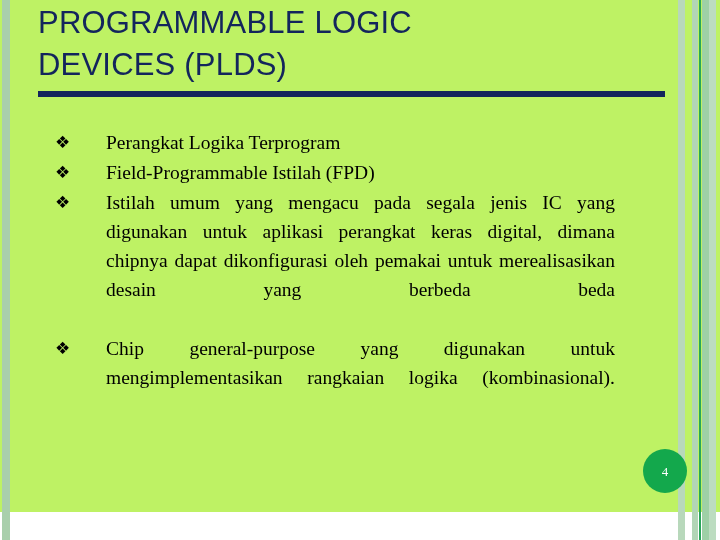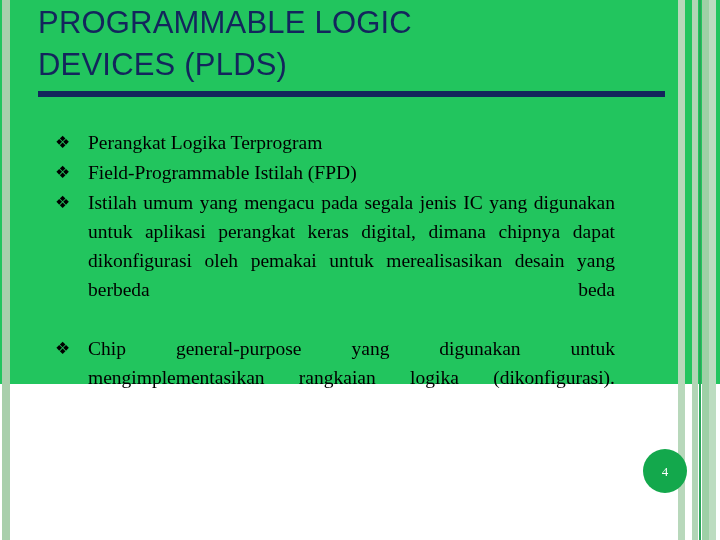--- a/index.html
+++ b/index.html
@@ -10,22 +10,22 @@
   body {
     width: 720px;
     height: 540px;
     overflow: hidden;
     font-family: "Liberation Serif", serif;
   }
 
   #slide {
     position: relative;
     width: 720px;
-    height: 384px;
-    background: #22c55e;
+    height: 512px;
+    background: #bef264;
   }
 
   
   .band {
     position: absolute;
     top: 0;
     height: 540px;
   }
   .band-left-main  { left: 2px;   width: 8px;  background: #a9cfac; }
 
@@ -90,20 +90,21 @@
     left: 0;
     top: 0;
     width: 24px;
     font-family: "DejaVu Sans", sans-serif;
     font-size: 17px;
     line-height: 29px;
     color: #000000;
   }
   .bullet-text {
     display: block;
+    margin-left: 18px;
   }
 
   
   #page-badge {
     position: absolute;
     left: 643px;
     top: 449px;
     width: 44px;
     height: 44px;
     border-radius: 50%;
@@ -154,21 +155,21 @@
       <span class="bullet-text">Field-Programmable Istilah (FPD)</span>
     </div>
 
     <div class="bullet-row justify">
       <span class="bullet-mark">❖</span>
       <span class="bullet-text">Istilah umum yang mengacu pada segala jenis IC yang digunakan untuk aplikasi perangkat keras digital, dimana chipnya dapat dikonfigurasi oleh pemakai untuk merealisasikan desain yang berbeda beda</span>
     </div>
 
     <div class="bullet-row justify">
       <span class="bullet-mark">❖</span>
-      <span class="bullet-text">Chip general-purpose yang digunakan untuk mengimplementasikan rangkaian logika (dikonfigurasi).</span>
+      <span class="bullet-text">Chip general-purpose yang digunakan untuk mengimplementasikan rangkaian logika (kombinasional).</span>
     </div>
 
   </div>
 
   <div id="page-badge">
     <div id="page-badge-number">4</div>
   </div>
 
 </div>
 

